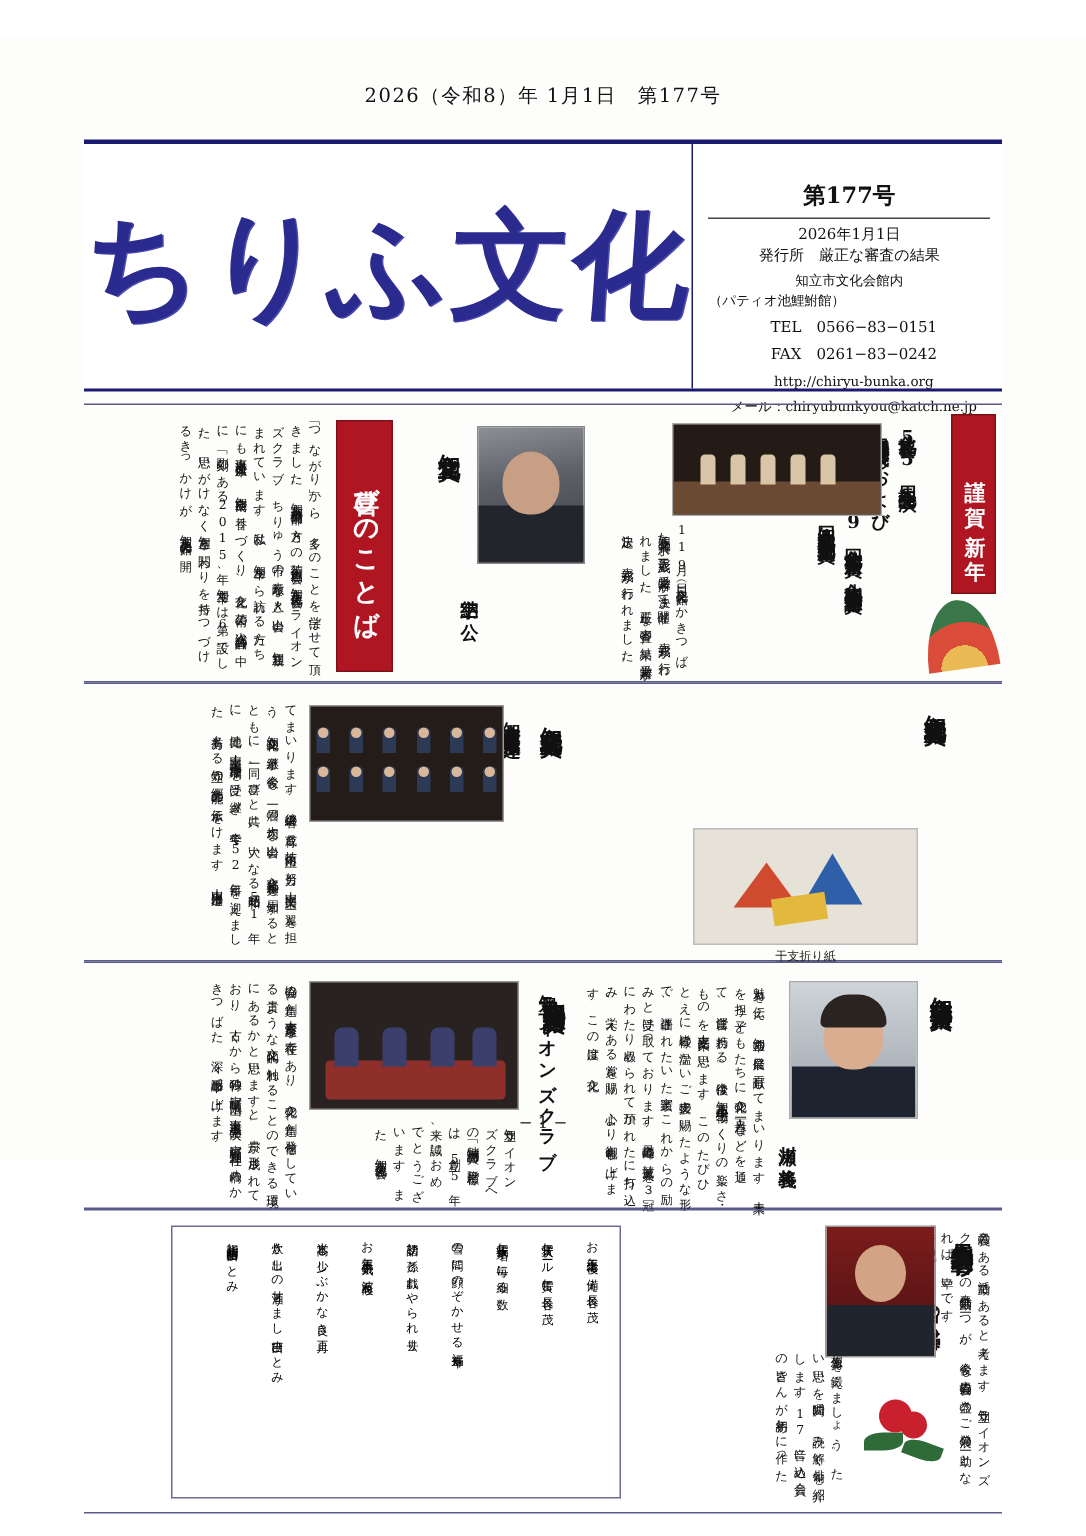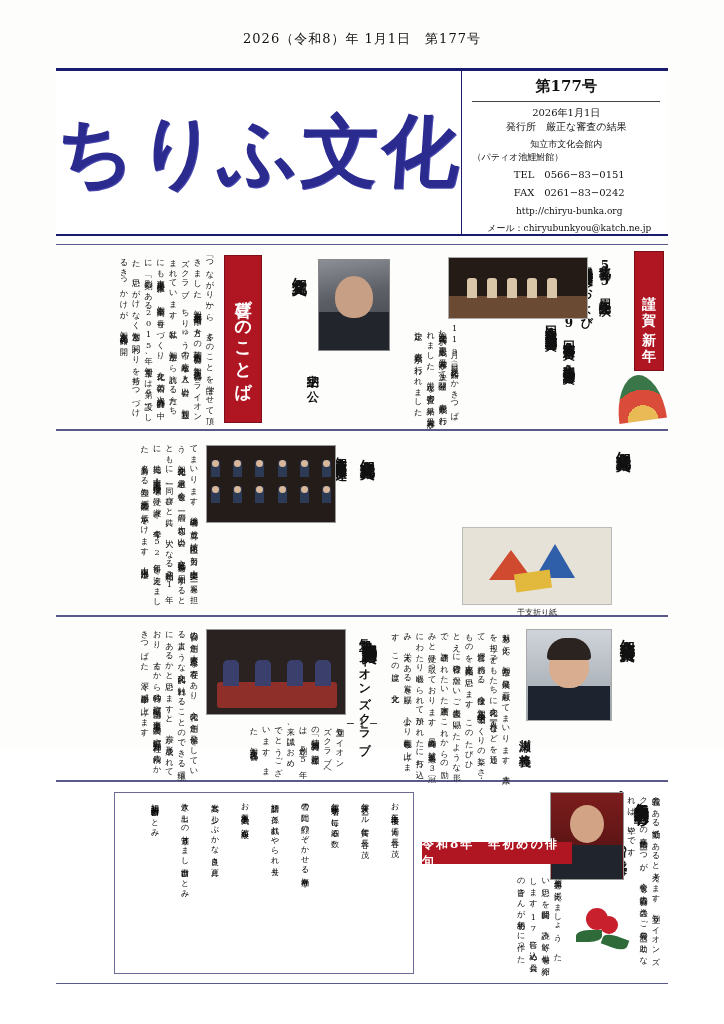--- a/index.html
+++ b/index.html
@@ -6,20 +6,21 @@
   html, body {
     width: 724px; height: 1024px;
     background: #ffffff;
     font-family: "DejaVu Serif", serif;
     overflow: hidden;
   }
   .page {
     position: relative;
     width: 724px; height: 748px;
     background: #fdfdfb;
+    margin-top: 25px;
   }
   
   .topdate {
     position: absolute; top: 30px; left: 0; width: 724px;
     text-align: center;
     font-size: 13px; letter-spacing: 1px; color: #111;
   }
   
   .masthead {
     position: absolute; top: 68px; left: 56px;
@@ -40,21 +41,21 @@
     font-weight: bold;
     color: #2b2b8f;
     letter-spacing: 2px;
     transform: skewX(-4deg);
     text-shadow: 1px 1px 0 #4a4ab0;
     white-space: nowrap;
   }
   .masthead-right {
     flex: 1;
     border-left: 1px solid #1a1a6e;
-    padding: 5px 8px 4px 10px;
+    padding: 24px 8px 4px 10px;
     font-size: 10px;
     line-height: 1.45;
     color: #111;
   }
   .issue-no {
     text-align: center;
     font-size: 15px; font-weight: bold;
     border-bottom: 1px solid #444;
     padding-bottom: 3px; margin-bottom: 4px;
   }
@@ -434,21 +435,20 @@
         <div class="aw-face"></div>
       </div>
 
       <div class="camellia">
         <div class="cam-leaf" style="left:0;top:28px"></div>
         <div class="cam-leaf" style="left:26px;top:34px;transform:rotate(20deg)"></div>
         <div class="cam-p" style="left:10px;top:6px"></div>
         <div class="cam-p" style="left:24px;top:14px;width:18px;height:18px"></div>
       </div>
 
-      <div class="d-title-banner">令和8年　年初めの俳句</div>
       <div class="v vtxt" style="position:absolute;left:368px;top:90px;width:140px;height:96px">
         <span>想像力を鍛えましょう。たい思いを瞬間に、読み解く俳句を紹介します。17音に込め会員の皆さんが年初めに作った</span>
       </div>
 
       <div class="haiku-box">
         <div class="haiku-inner">
           <div class="hcol">
             <div class="v">お年玉</div>
             <div class="v">老後に備え</div>
             <div class="v">長谷　茂</div>

